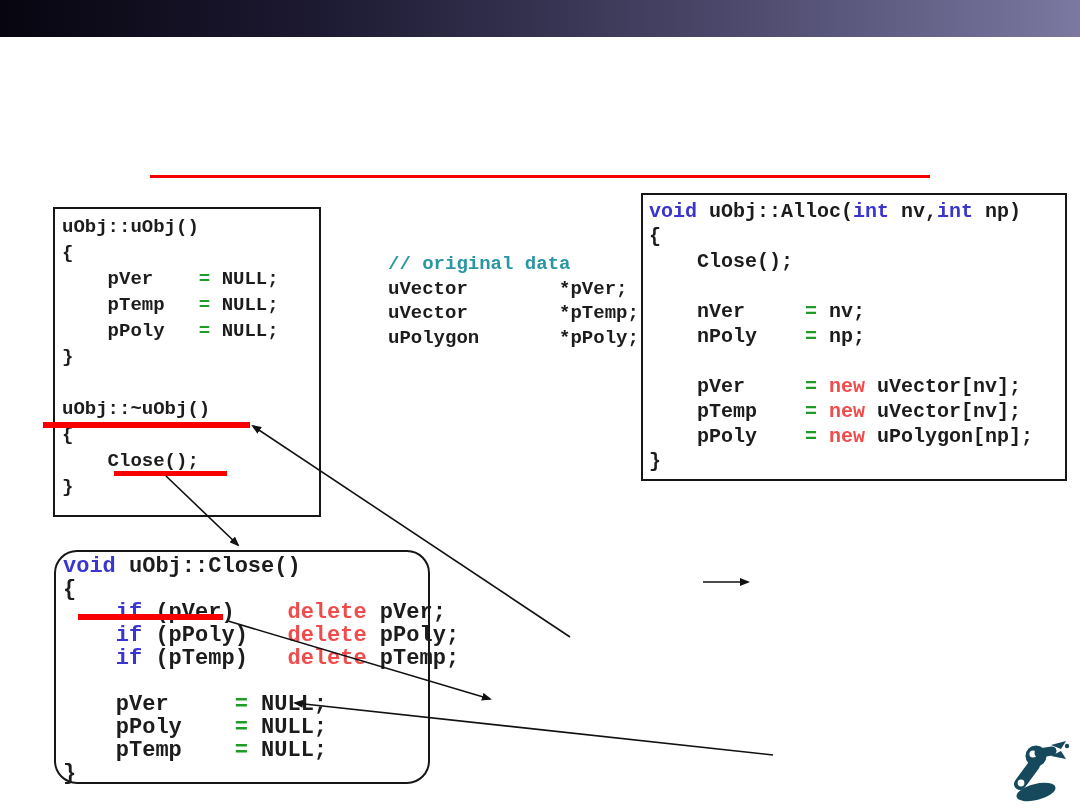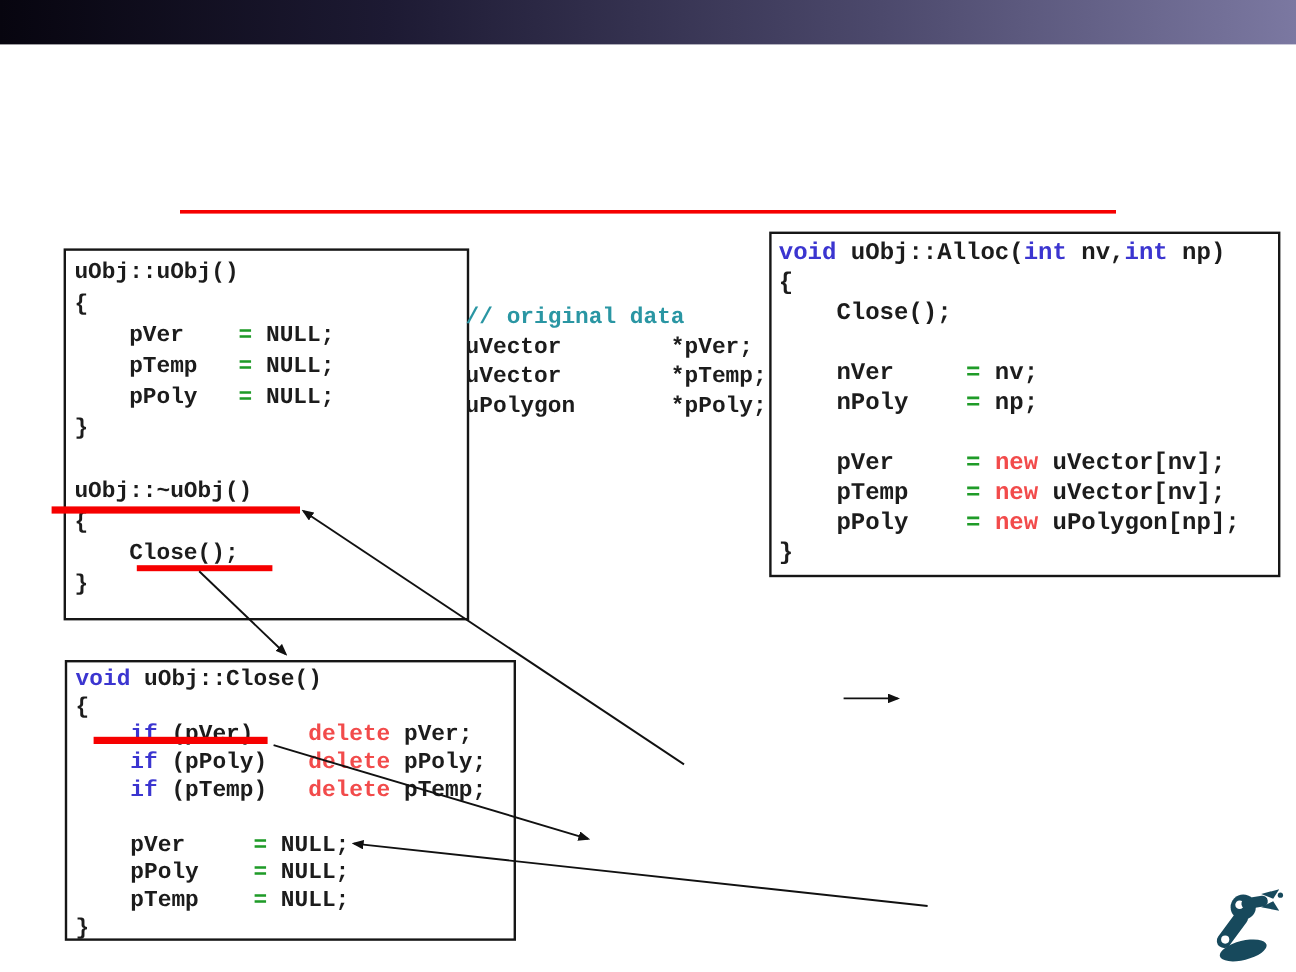--- a/index.html
+++ b/index.html
@@ -16,23 +16,23 @@
   
   #title-rule{
     position:absolute;left:150px;top:175px;width:780px;height:3px;
     background:var(--ann-red);
   }
   
   .code-box{
     position:absolute;border:2px solid #161616;background:#ffffff;
     font-weight:bold;white-space:pre;color:#1c1c1c;box-sizing:border-box;
   }
-  #box-ctor  {left:53px; top:207px;width:338px;height:310px;padding:5px 0 0 7px;font-size:19px;line-height:26px;}
+  #box-ctor  {left:53px; top:207px;width:268px;height:310px;padding:5px 0 0 7px;font-size:19px;line-height:26px;}
   #box-alloc {left:641px;top:193px;width:426px;height:288px;padding:4px 0 0 6px;font-size:20px;line-height:25px;}
-  #box-close {left:54px; top:550px;width:376px;height:234px;padding:3px 0 0 7px;font-size:19px;line-height:23px;}
+  #box-close {left:54px; top:550px;width:376px;height:234px;padding:3px 0 0 7px;font-size:22px;line-height:23px;border-radius:23px;}
   
   #snippet-members{
     position:absolute;left:388px;top:252px;
     font-weight:bold;white-space:pre;color:#1c1c1c;
     font-size:19px;line-height:24.5px;
   }
   .code-line{white-space:pre;}
   
   .red-underline{position:absolute;background:var(--ann-red);}
   #underline-dtor      {left:43px; top:422px;width:207px;height:6px;}

